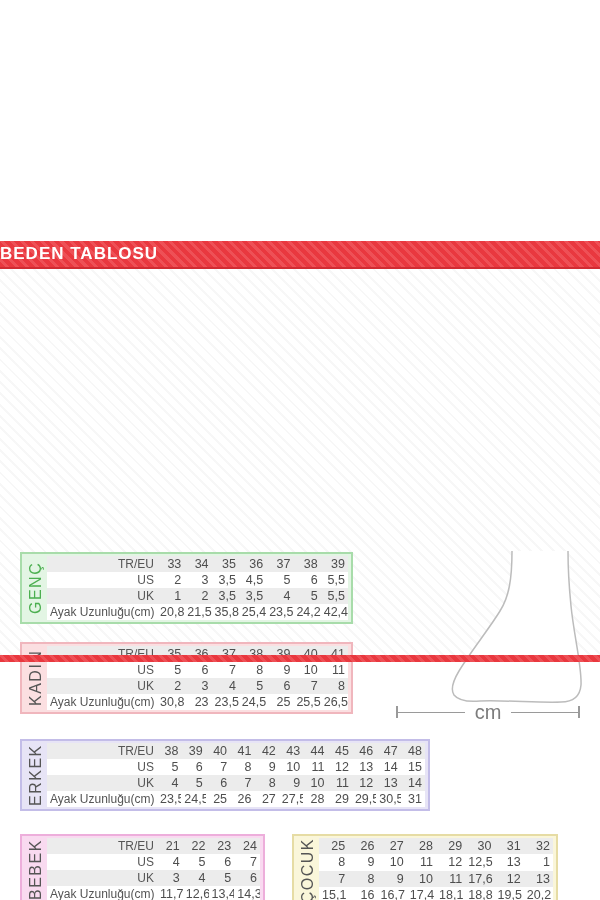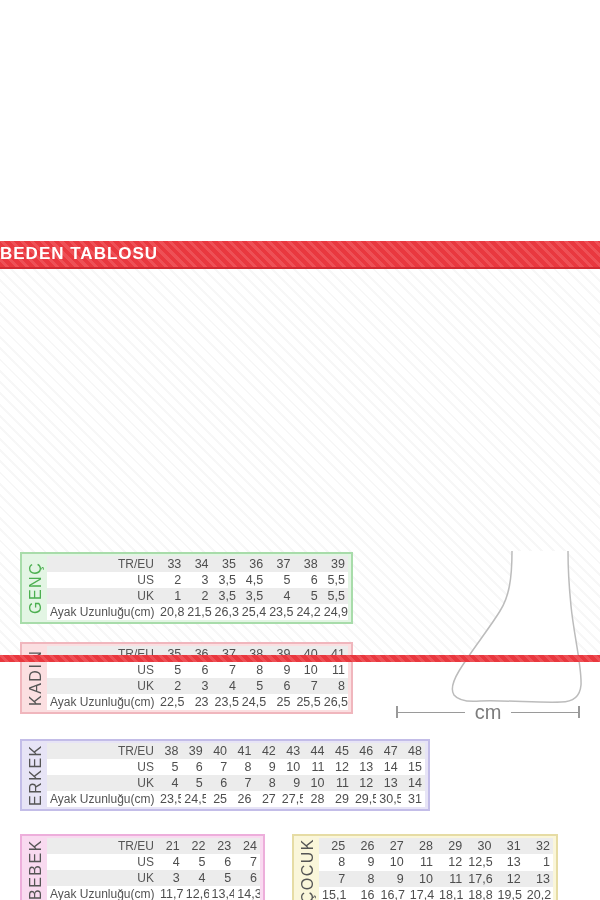--- a/index.html
+++ b/index.html
@@ -107,25 +107,25 @@
             <td>3,5</td>
             <td>3,5</td>
             <td>4</td>
             <td>5</td>
             <td>5,5</td>
           </tr>
           <tr>
             <td class="rowlab">Ayak Uzunluğu(cm)</td>
             <td>20,8</td>
             <td>21,5</td>
-            <td>26,3</td>
+            <td>35,8</td>
             <td>25,4</td>
             <td>23,5</td>
             <td>24,2</td>
-            <td>24,9</td>
+            <td>42,4</td>
           </tr>
         </tbody>
       </table>
   </div>
 
   <div class="size-box" id="box-kadin" style="background: rgb(251, 223, 225); border-color: rgb(240, 182, 189);">
     <div class="v-label" style="color: rgb(85, 85, 85);">KADIN</div>
     <table>
         <tbody>
           <tr>
@@ -153,21 +153,21 @@
             <td>2</td>
             <td>3</td>
             <td>4</td>
             <td>5</td>
             <td>6</td>
             <td>7</td>
             <td>8</td>
           </tr>
           <tr>
             <td class="rowlab">Ayak Uzunluğu(cm)</td>
-            <td>22,5</td>
+            <td>30,8</td>
             <td>23</td>
             <td>23,5</td>
             <td>24,5</td>
             <td>25</td>
             <td>25,5</td>
             <td>26,5</td>
           </tr>
         </tbody>
       </table>
   </div>

